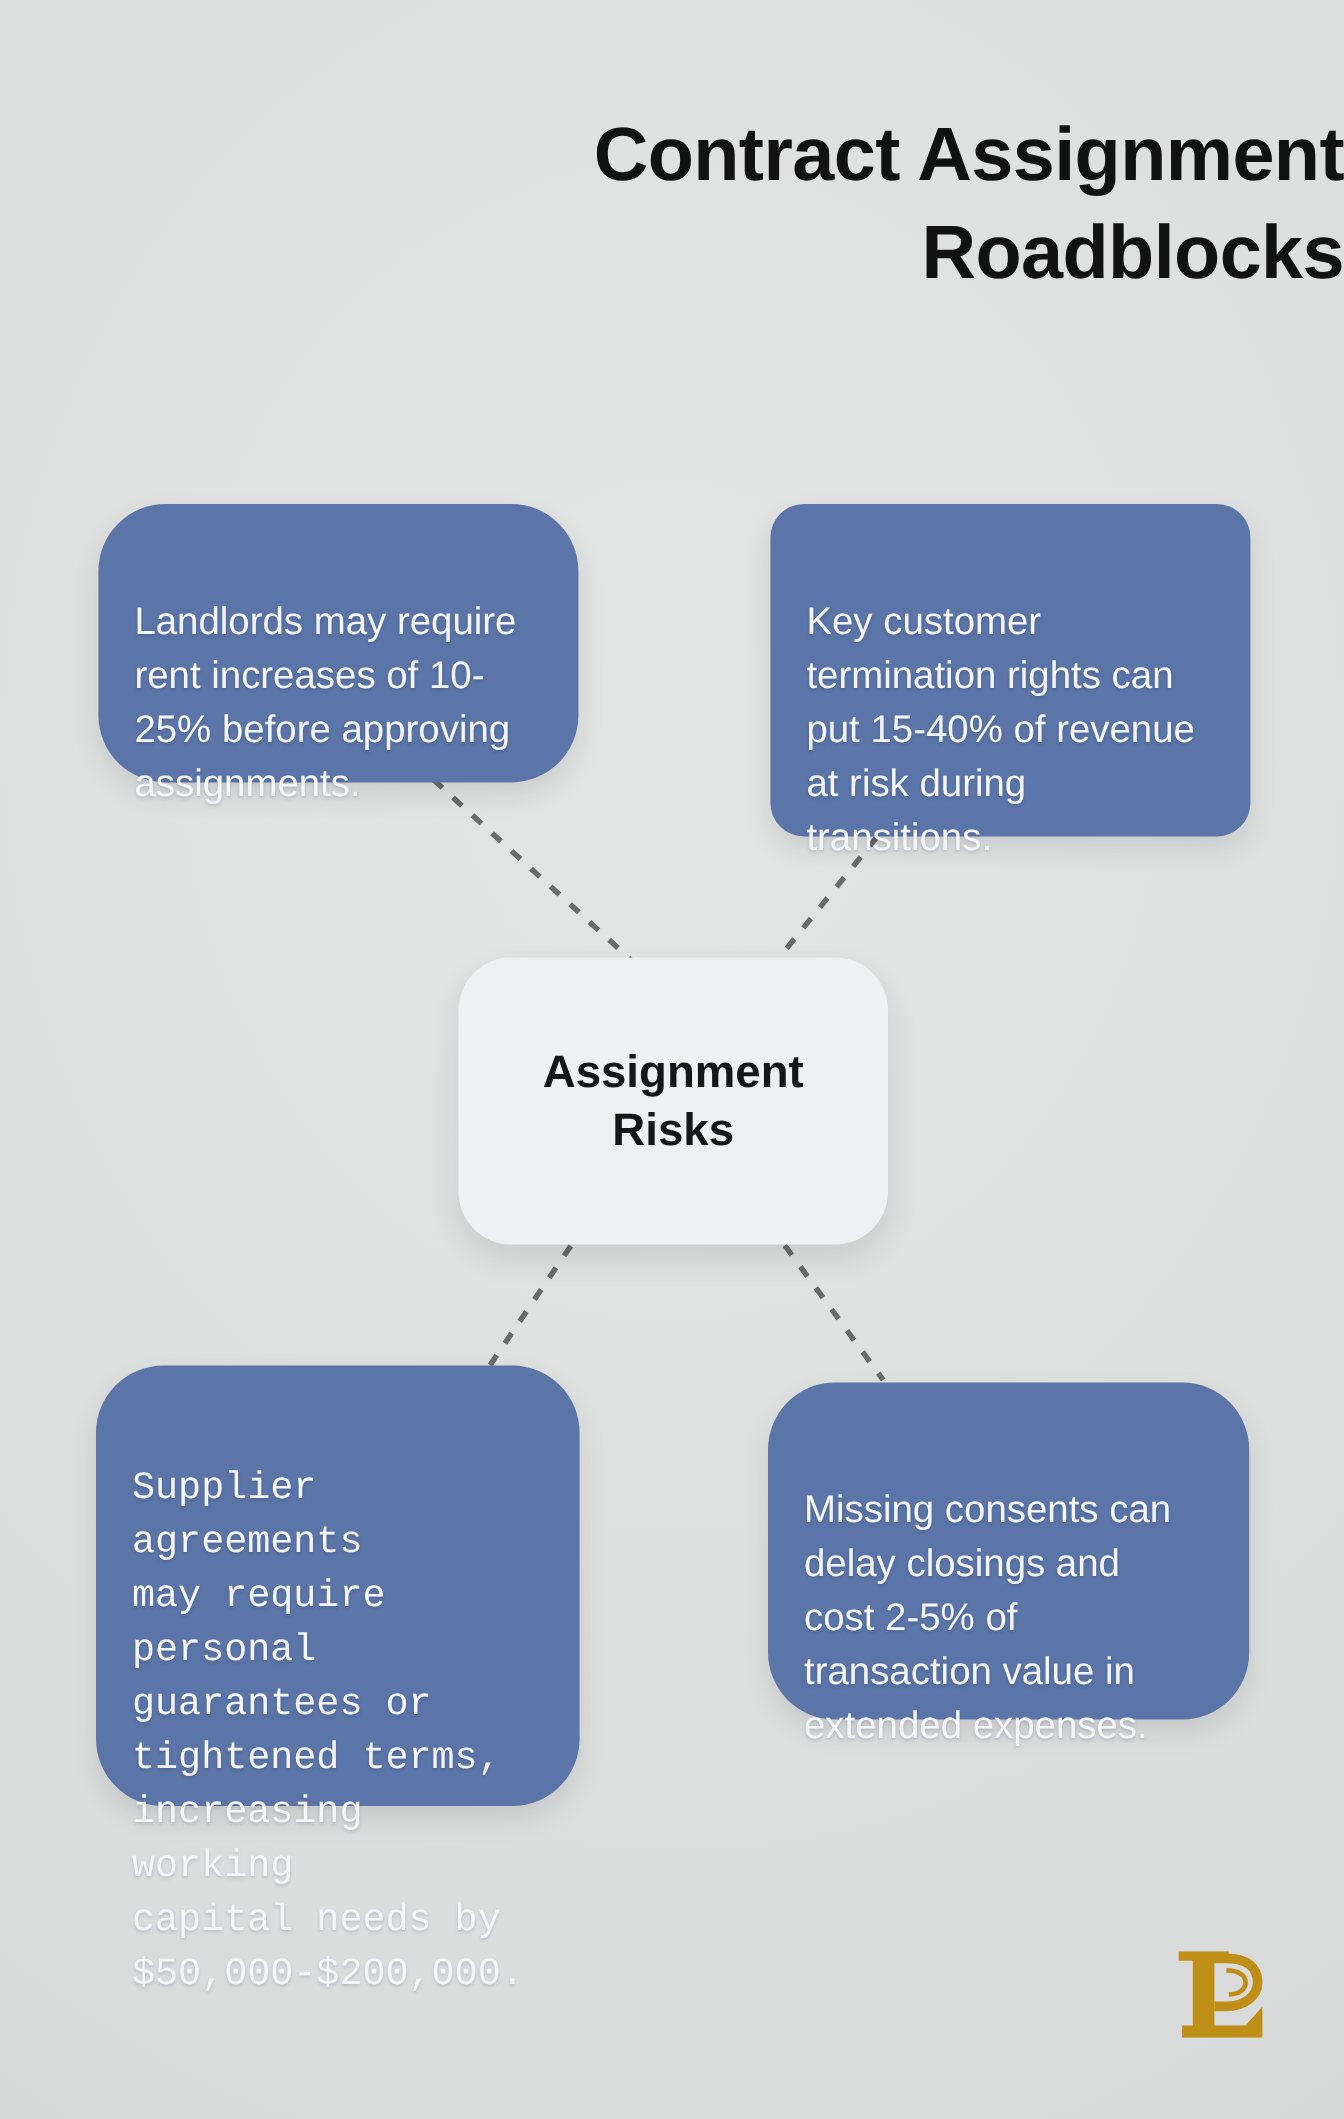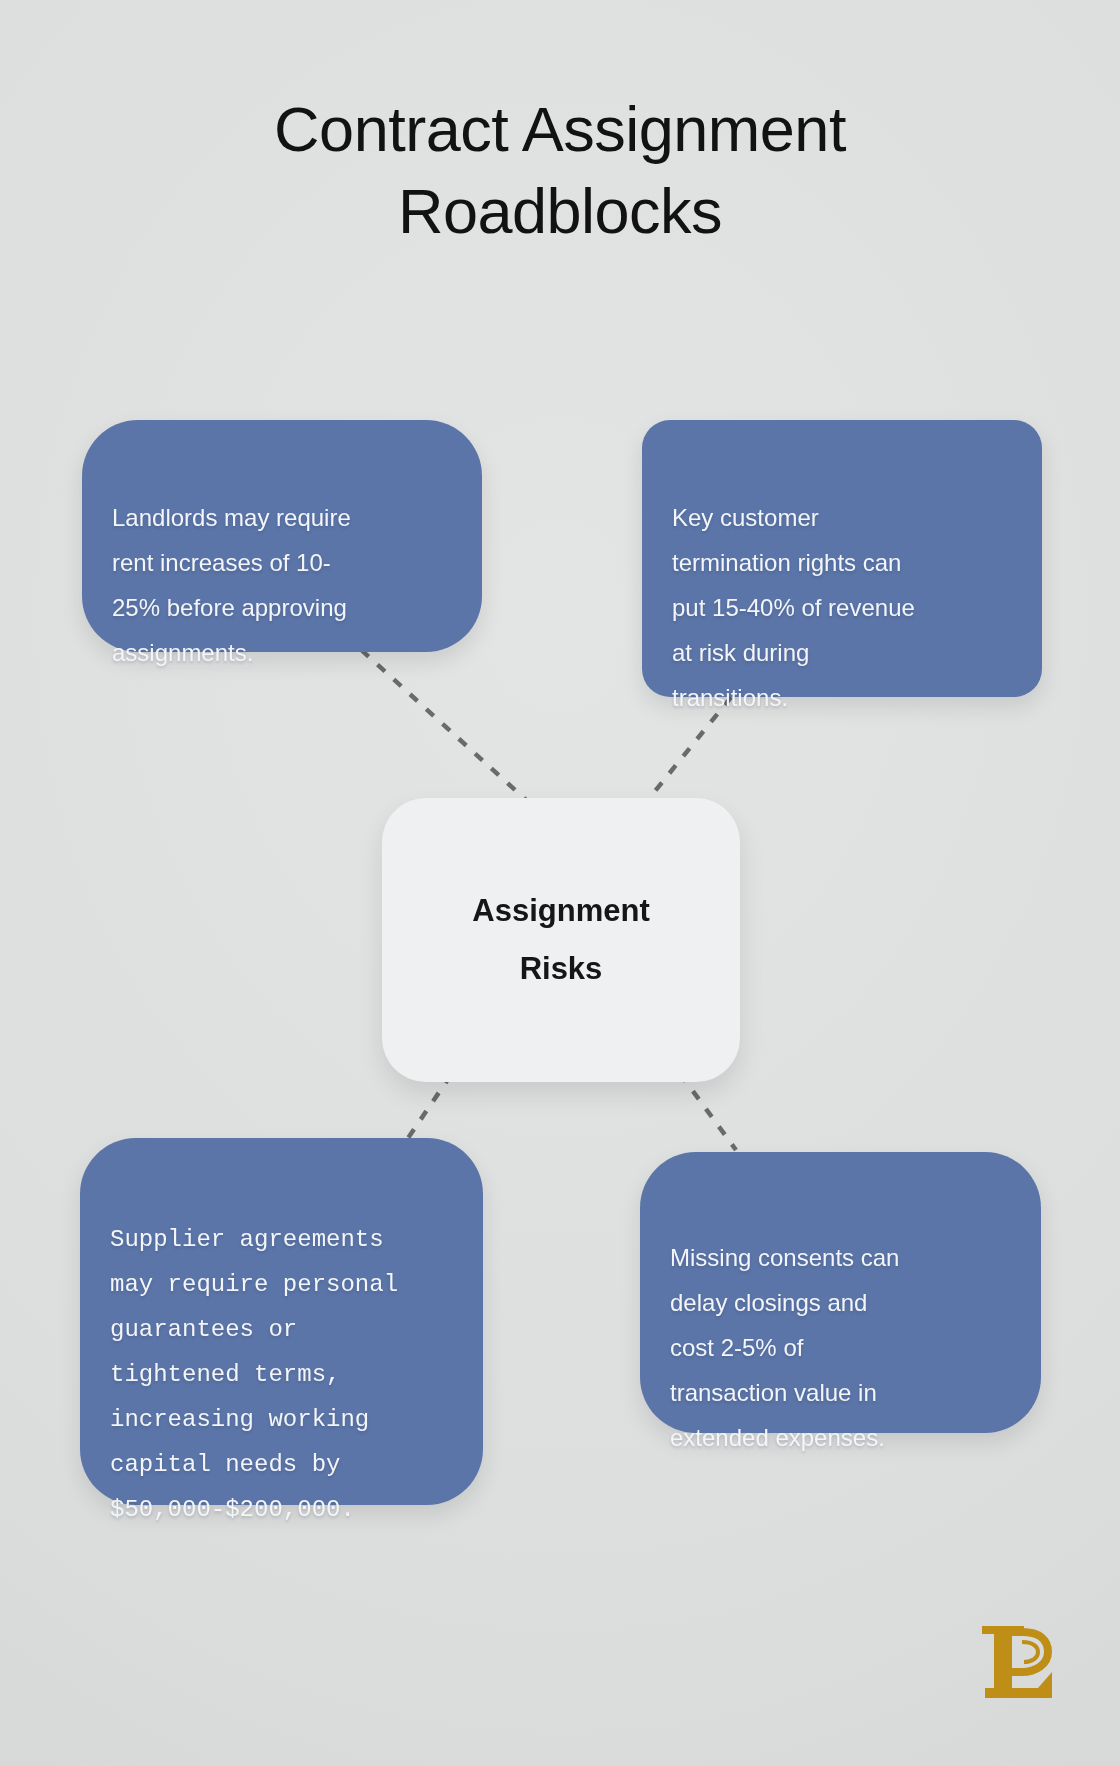--- a/index.html
+++ b/index.html
@@ -18,59 +18,59 @@
   .canvas{
     position:relative;
     width:1120px;height:1766px;
     margin:0 auto;
     overflow:hidden;
     background:radial-gradient(ellipse 120% 90% at 50% 35%, #e3e4e4 0%, #dcdede 62%, #d3d5d5 100%);
   }
   .title{
     position:absolute;
     top:88px;left:0;width:100%;
-    text-align:center;
+    text-align:right;
     font-size:63px;
     line-height:82px;
-    font-weight:400;
+    font-weight:700;
     letter-spacing:-0.5px;
     color:var(--title-text);
     white-space:pre-line;
   }
   .connectors{
     position:absolute;top:0;left:0;width:1120px;height:1766px;
   }
   .connectors line{
     stroke:var(--connector-gray);
     stroke-width:4.5;
     stroke-dasharray:10 12;
   }
   .card{
     position:absolute;
     background:var(--card-blue);
     border-radius:56px;
     color:var(--card-text);
-    font-size:24px;
+    font-size:32px;
     line-height:45px;
     white-space:pre-line;
     box-shadow:0 10px 22px rgba(0,0,0,0.10);
     text-shadow:0 2px 3px rgba(30,40,60,0.18);
   }
   .card-top-left    {left:82px;  top:420px; width:400px; height:232px; padding:30px 30px 0 30px;}
   .card-top-right   {left:642px; top:420px; width:400px; height:277px; padding:30px 30px 0 30px;border-radius:28px;}
   .card-bottom-left {left:80px;  top:1138px;width:403px; height:367px; padding:34px 30px 0 30px;font-family:Liberation Mono, monospace;}
   .card-bottom-right{left:640px; top:1136px;width:401px; height:281px; padding:38px 30px 0 30px;margin-top:16px;}
   .center-node{
     position:absolute;
-    left:382px;top:798px;width:358px;height:284px;
+    left:382px;top:798px;width:358px;height:239px;
     background:var(--center-bg);
     border-radius:44px;
     display:flex;align-items:center;justify-content:center;
     text-align:center;
-    font-size:31px;line-height:58px;font-weight:700;
+    font-size:38px;line-height:48px;font-weight:700;
     color:var(--center-text);
     white-space:pre-line;
     box-shadow:0 12px 26px rgba(0,0,0,0.10);
   }
   .logo{
     position:absolute;
     left:982px;top:1626px;width:72px;height:80px;
   }
   .sr-only{
     position:absolute;width:1px;height:1px;overflow:hidden;

